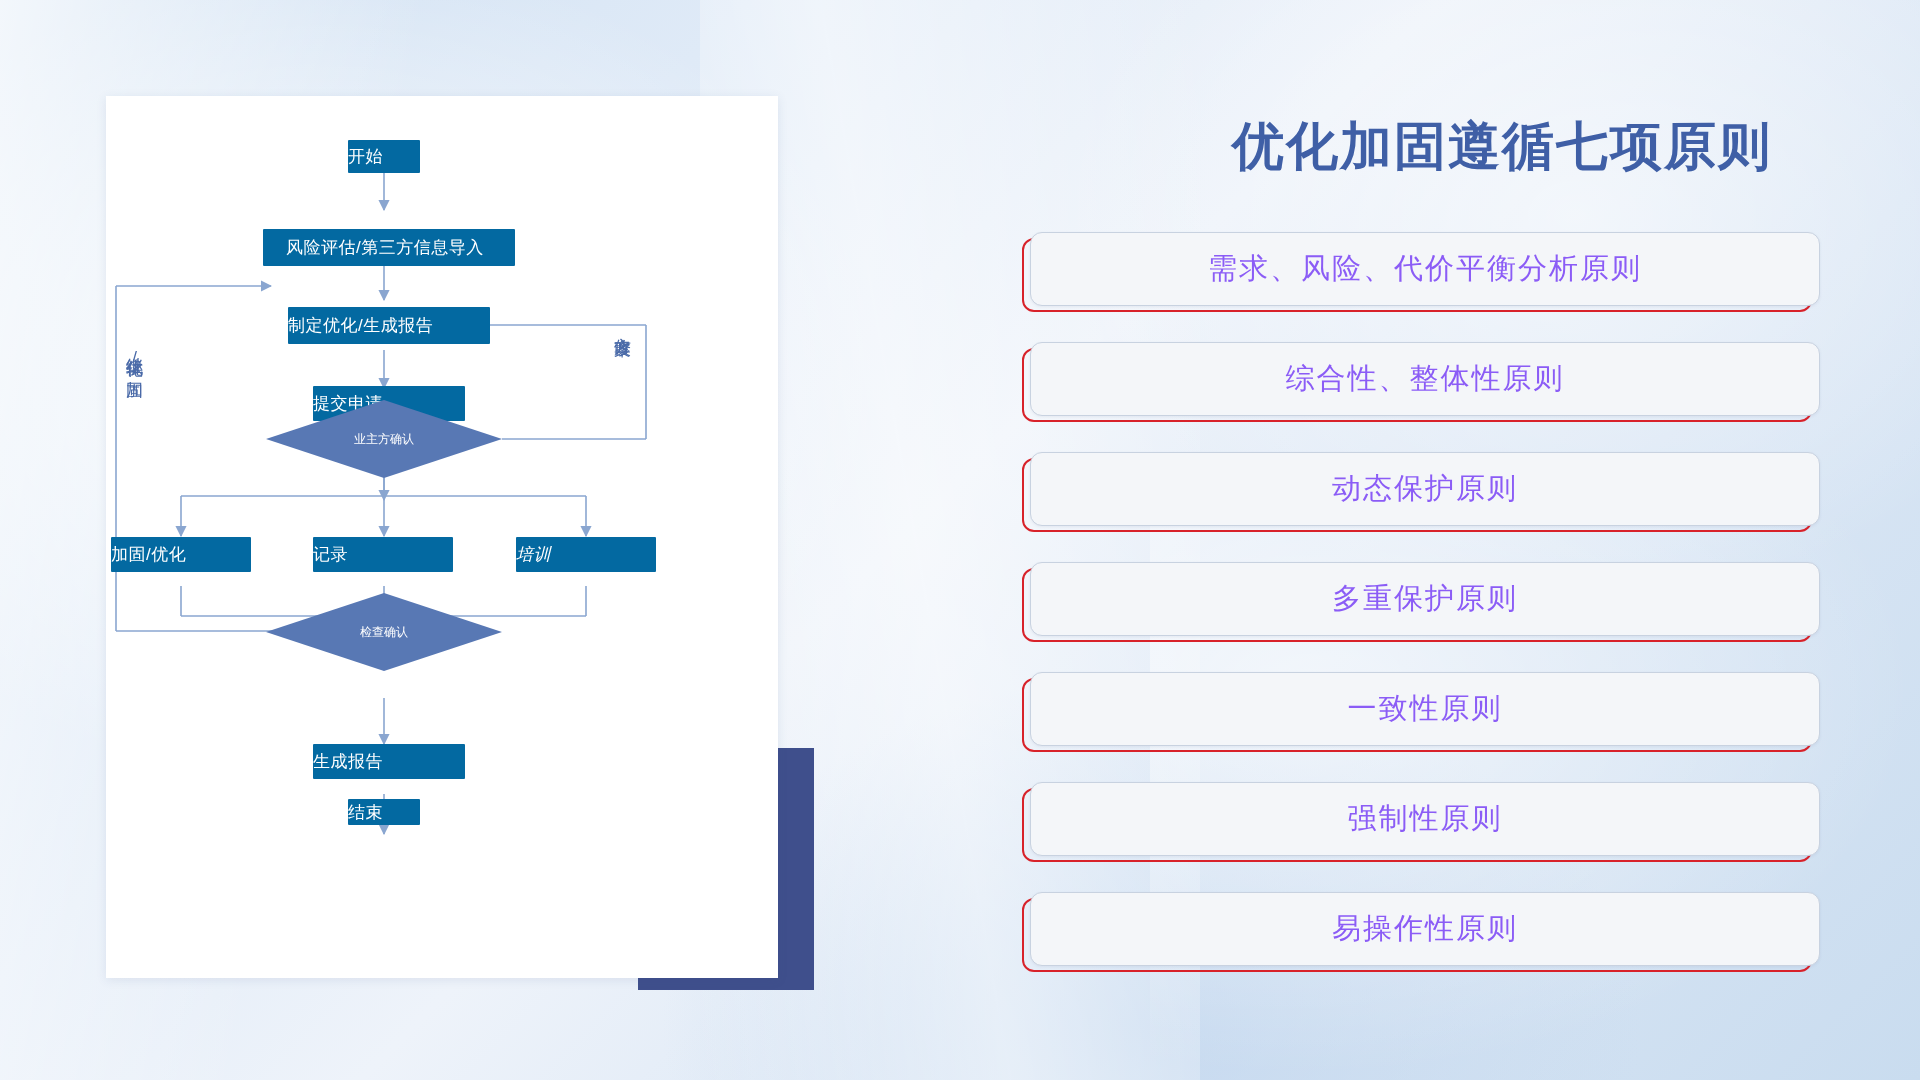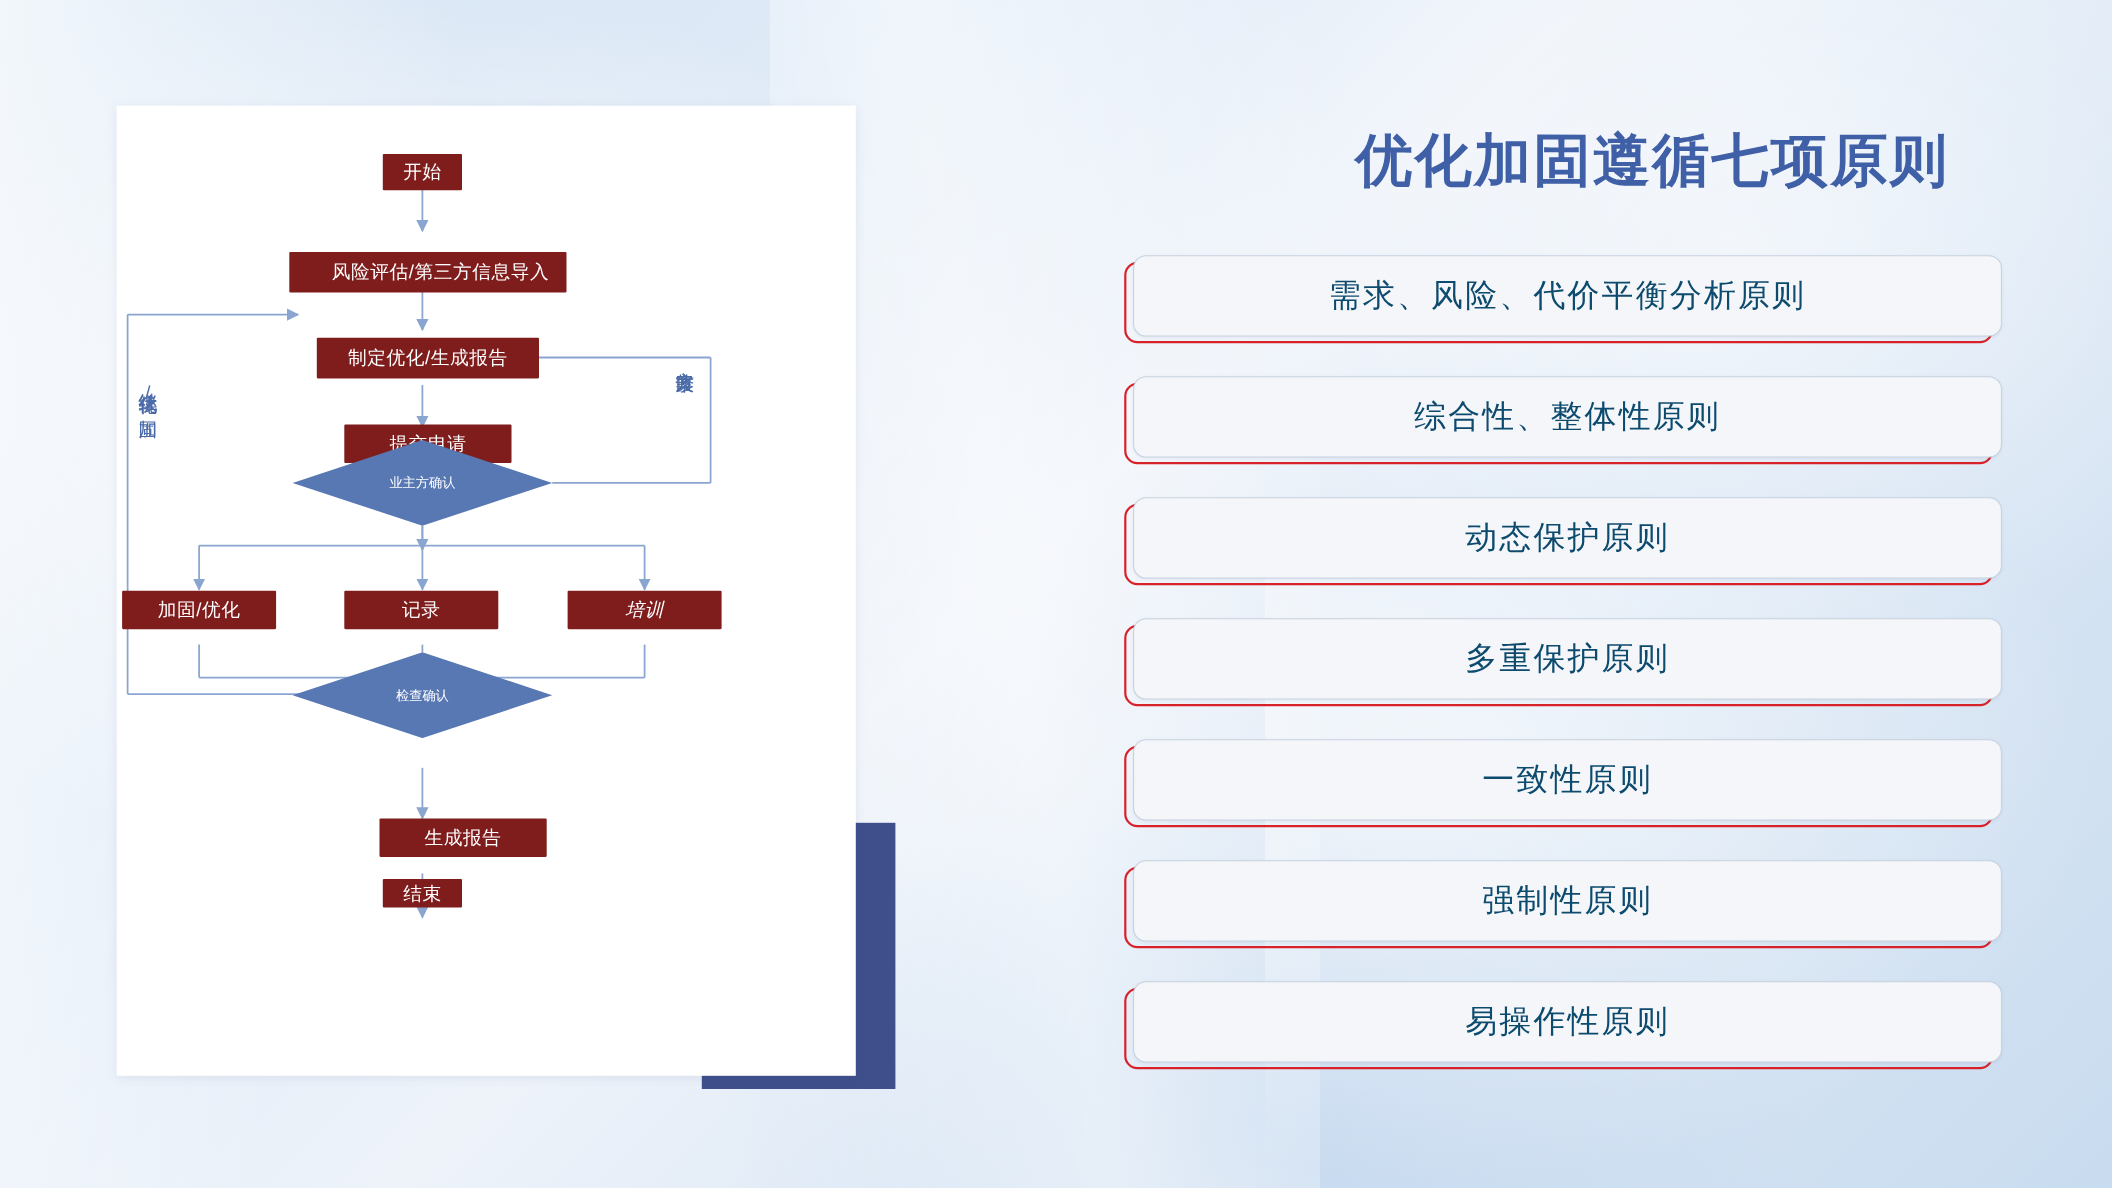--- a/index.html
+++ b/index.html
@@ -64,23 +64,23 @@
     box-shadow: 0 2px 10px rgba(60,80,130,0.10);
   }
 
   .flow-svg { position: absolute; left: 0; top: 0; }
 
   .node {
     position: absolute;
     box-sizing: border-box;
     display: flex;
     align-items: center;
-    justify-content: center;
+    justify-content: flex-start;
     color: #ffffff;
-    background: #7f1d1d;
+    background: #0369a1;
     font-size: 17px;
     letter-spacing: 0.5px;
     white-space: nowrap;
     border-radius: 1px;
   }
 
   .diamond-wrap {
     position: absolute;
     display: flex;
     align-items: center;
@@ -151,21 +151,21 @@
     top: 0;
     width: 790px;
     height: 74px;
     box-sizing: border-box;
     background: #f4f6f9;
     border: 1px solid #c8d2e0;
     border-radius: 12px;
     display: flex;
     align-items: center;
     justify-content: center;
-    color: #0c4a6e;
+    color: #8b5cf6;
     font-size: 29px;
     letter-spacing: 2px;
     box-shadow: 0 1px 3px rgba(60,80,130,0.08);
   }
 </style>
 </head>
 <body>
 
 <div class="slide">
 
@@ -250,21 +250,21 @@
 
     <div class="node" style="left:410px; top:441px; width:140px; height:35px;font-style:italic;">
       <span>培训</span>
     </div>
 
     <div class="diamond-wrap" style="left:160px; top:497px; width:236px; height:78px;">
       <div class="diamond-shape"></div>
       <span class="label">检查确认</span>
     </div>
 
-    <div class="node" style="left:207px; top:648px; width:152px; height:35px;margin-left:32px;">
+    <div class="node" style="left:207px; top:648px; width:152px; height:35px;">
       <span>生成报告</span>
     </div>
 
     <div class="node" style="left:242px; top:703px; width:72px; height:26px;">
       <span>结束</span>
     </div>
 
     <div class="side-label" style="left:18px; top:248px; height:130px;">继续优化/加固</div>
 
     <div class="side-label" style="left:506px; top:228px; height:100px;">方案修改</div>

